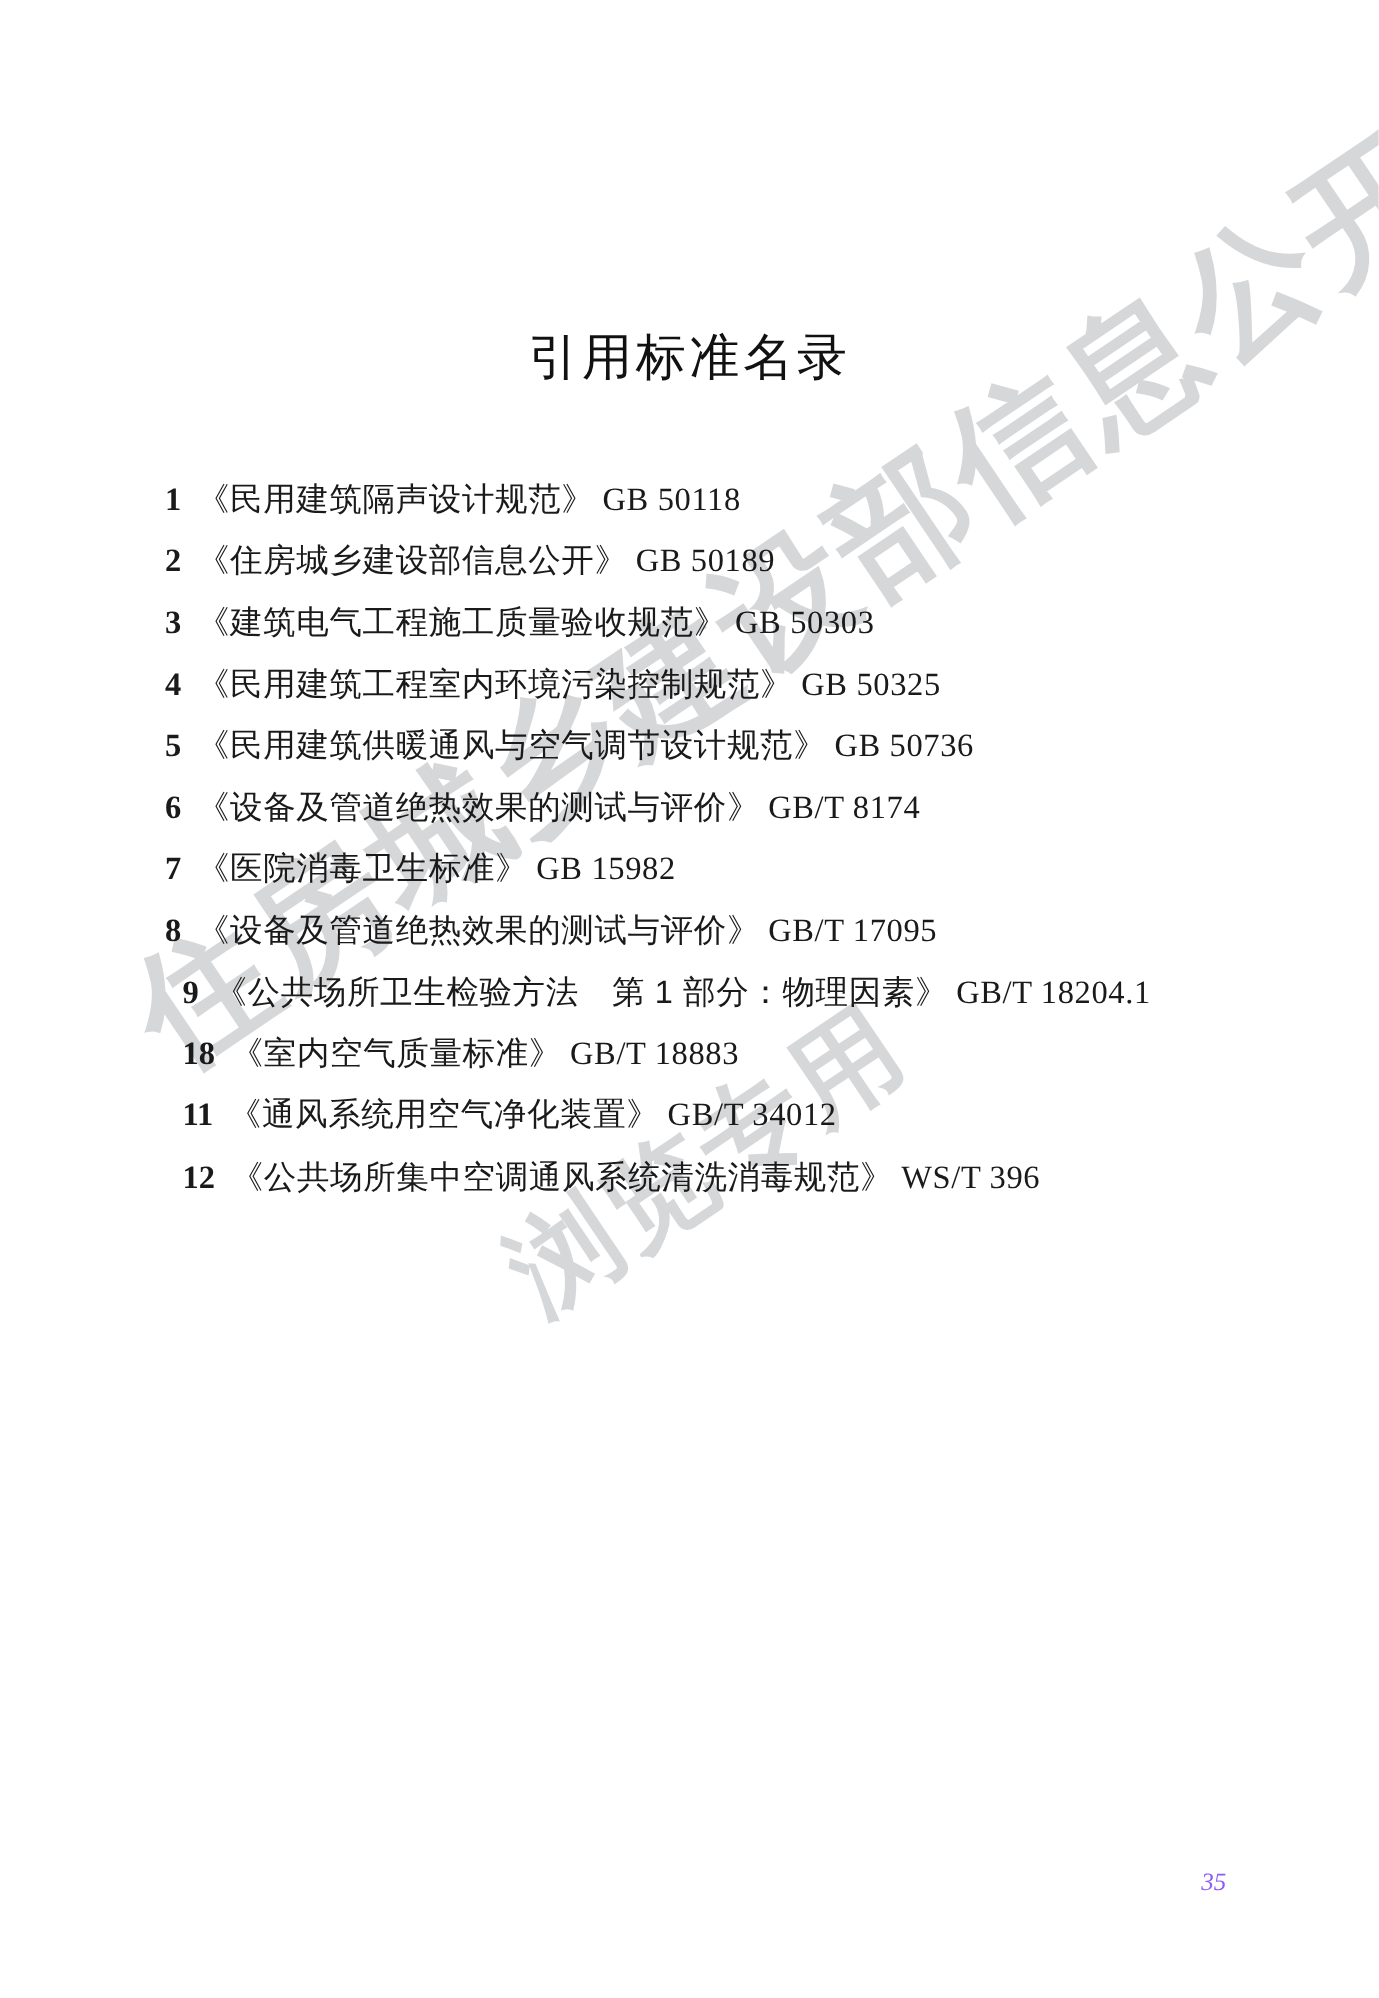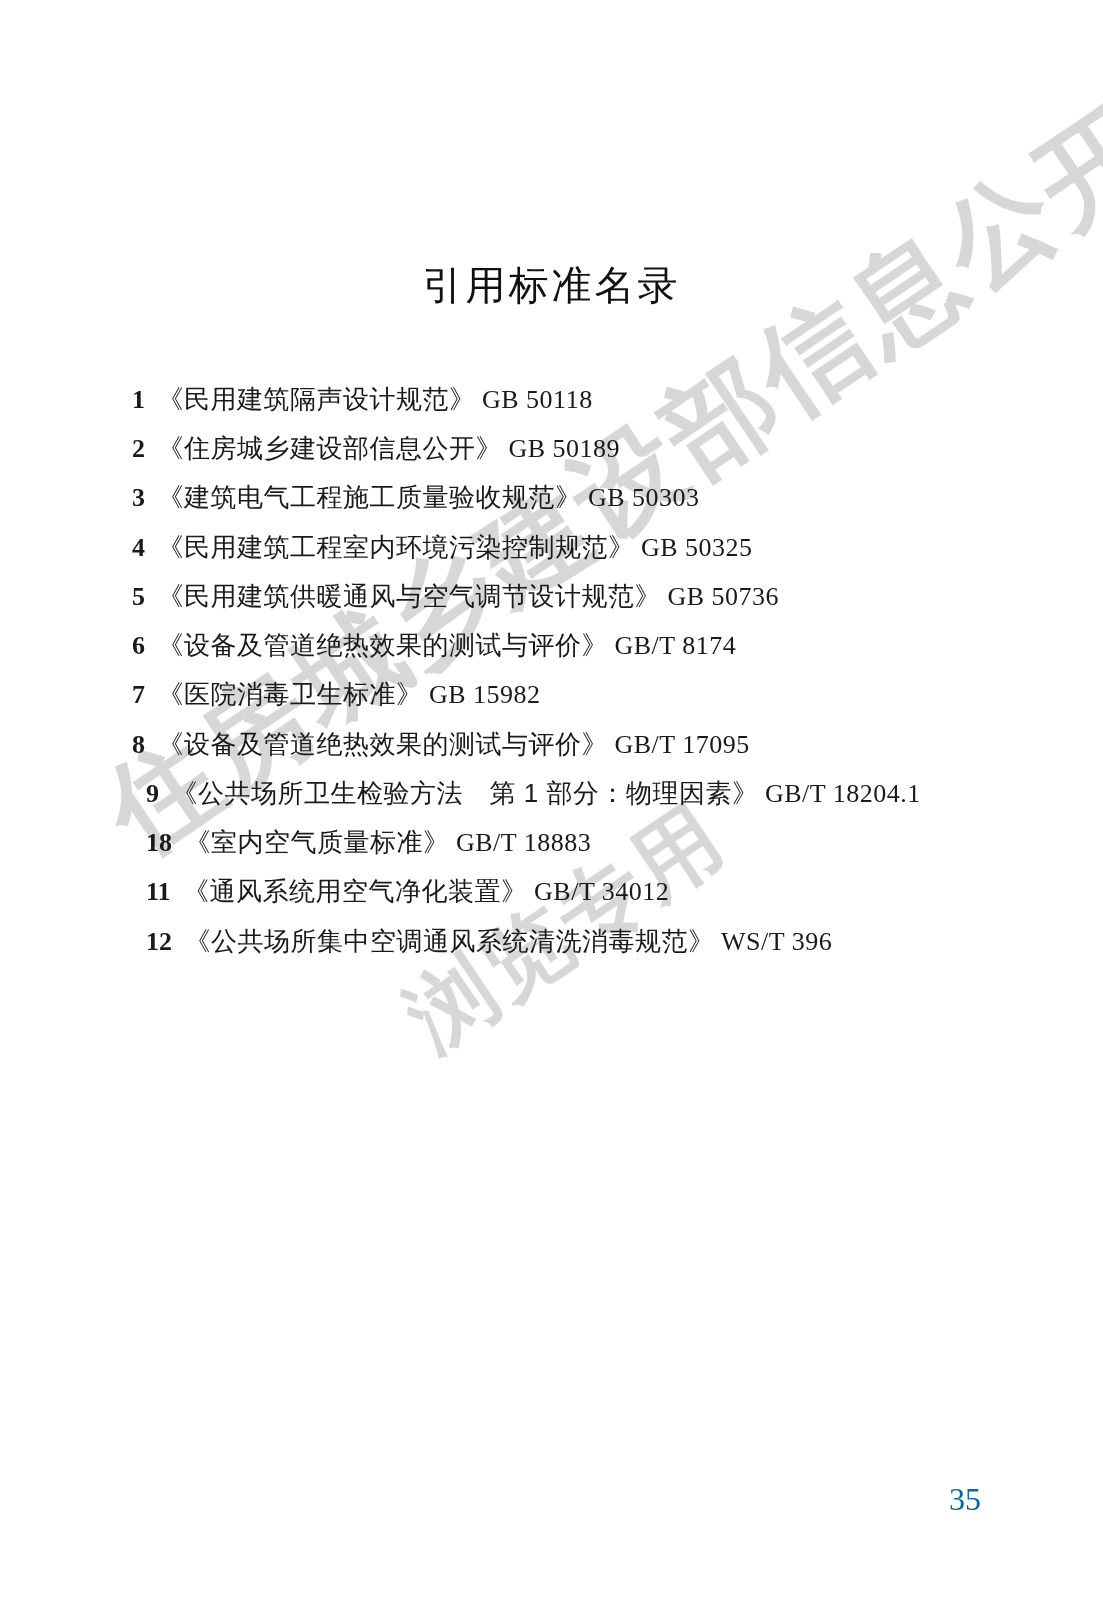--- a/index.html
+++ b/index.html
@@ -100,23 +100,24 @@
     padding-left: 14px;
   }
   .item.wrapline {
     
   }
 
   .page-number {
     position: absolute;
     right: 122px;
     bottom: 80px;
-    font-size: 32px;
-    font-family: "Liberation Serif", serif;
-    color: #0369a1;
+    font-size: 20px;
+    font-style: italic;
+    font-family: "Liberation Serif", serif;
+    color: #8b5cf6;
     z-index: 10;
   }
 </style>
 </head>
 <body>
 
 <div class="page">
 
   <div class="watermark">
     <div class="wm-text wm-line1">住房城乡建设部信息公开</div>

